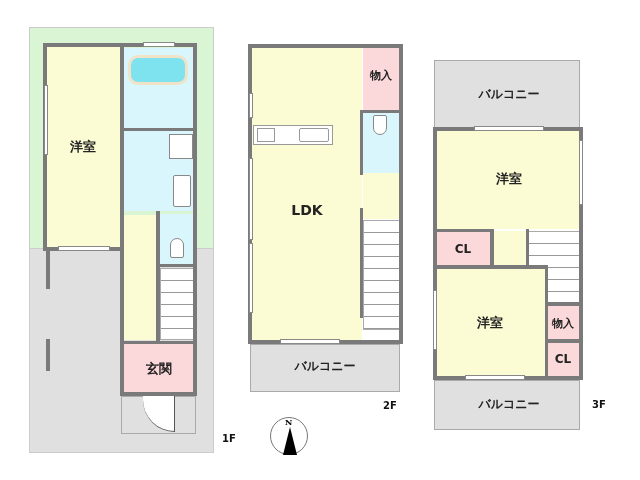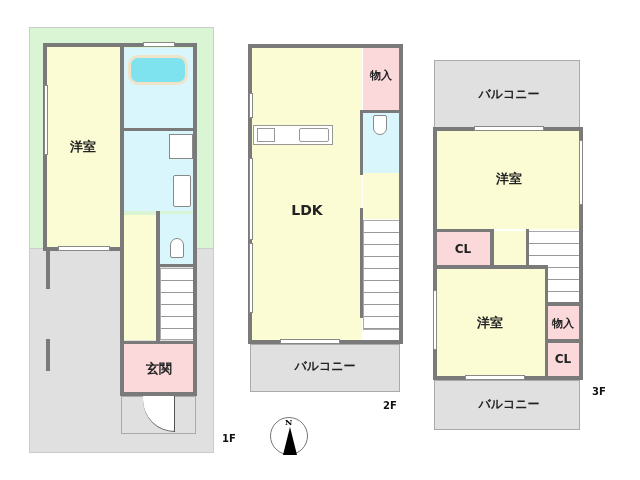--- a/index.html
+++ b/index.html
@@ -145,14 +145,14 @@
   <div class="wall" style="left:526px;top:229px;width:3px;height:40px;"></div>
   <div class="wall" style="left:545px;top:265px;width:3px;height:113px;"></div>
   <div class="wall" style="left:545px;top:302px;width:36px;height:4px;"></div>
   <div class="wall" style="left:545px;top:339px;width:36px;height:4px;"></div>
 
   <div class="win" style="left:474px;top:126px;width:70px;height:5px;"></div>
   <div class="win" style="left:579px;top:140px;width:4px;height:65px;"></div>
   <div class="win" style="left:433px;top:290px;width:4px;height:60px;"></div>
   <div class="win" style="left:465px;top:375px;width:60px;height:5px;"></div>
 
-  <span class="floorlbl" style="left:592px;top:386px;">3F</span>
+  <span class="floorlbl" style="left:592px;top:399px;">3F</span>
 </div>
 
 </body></html>

